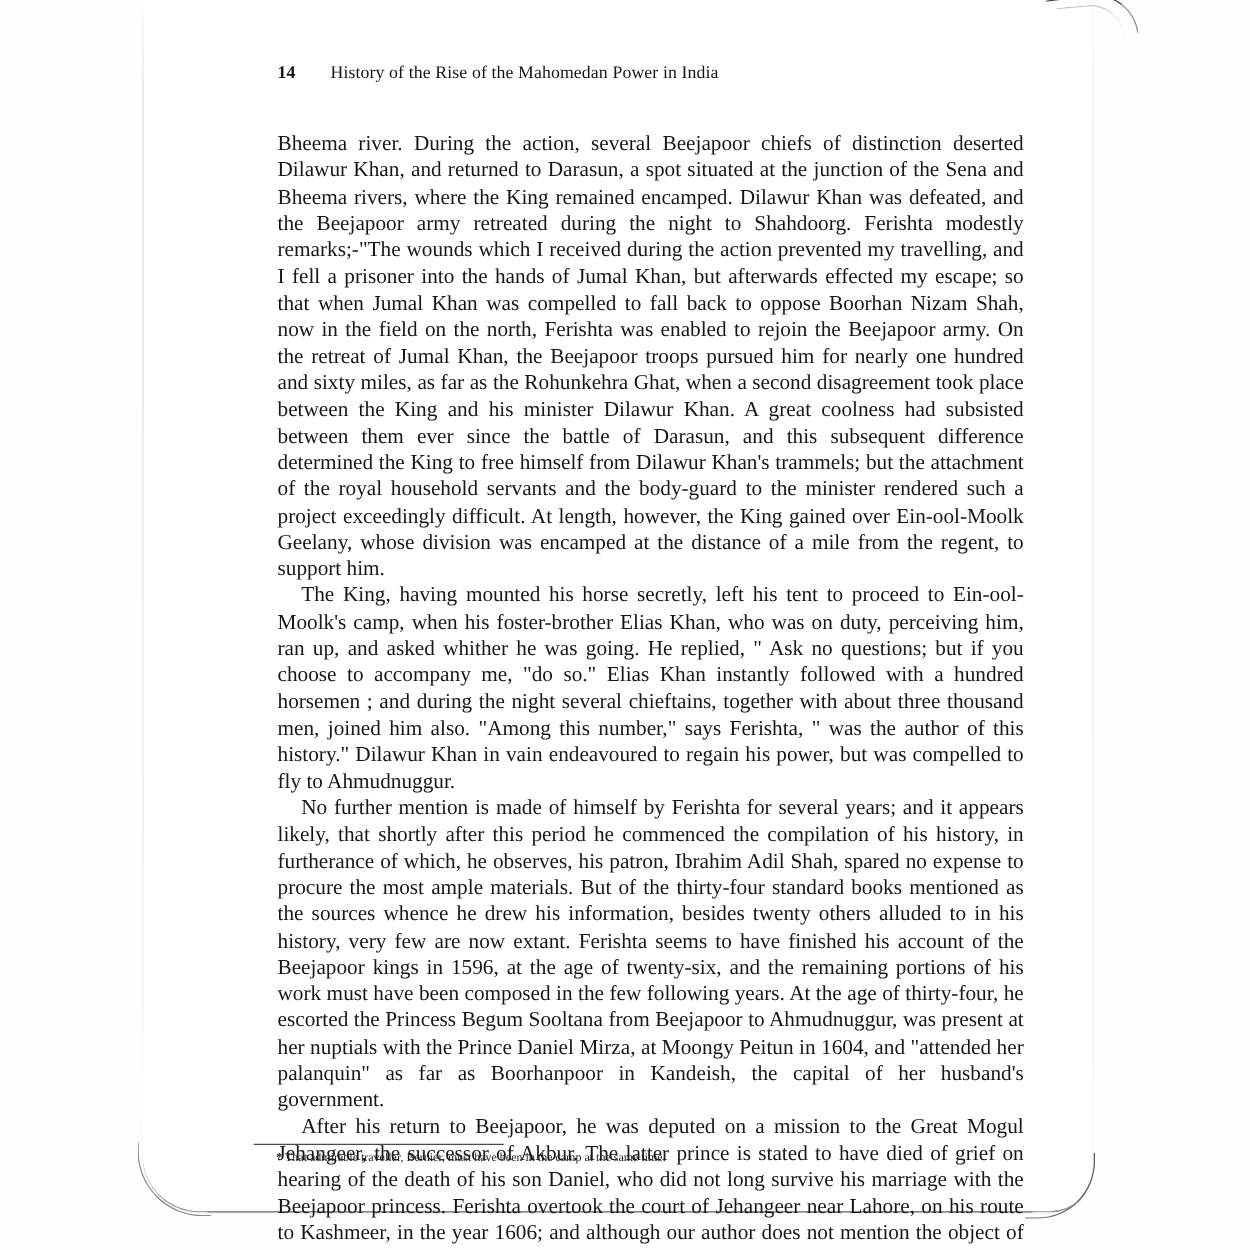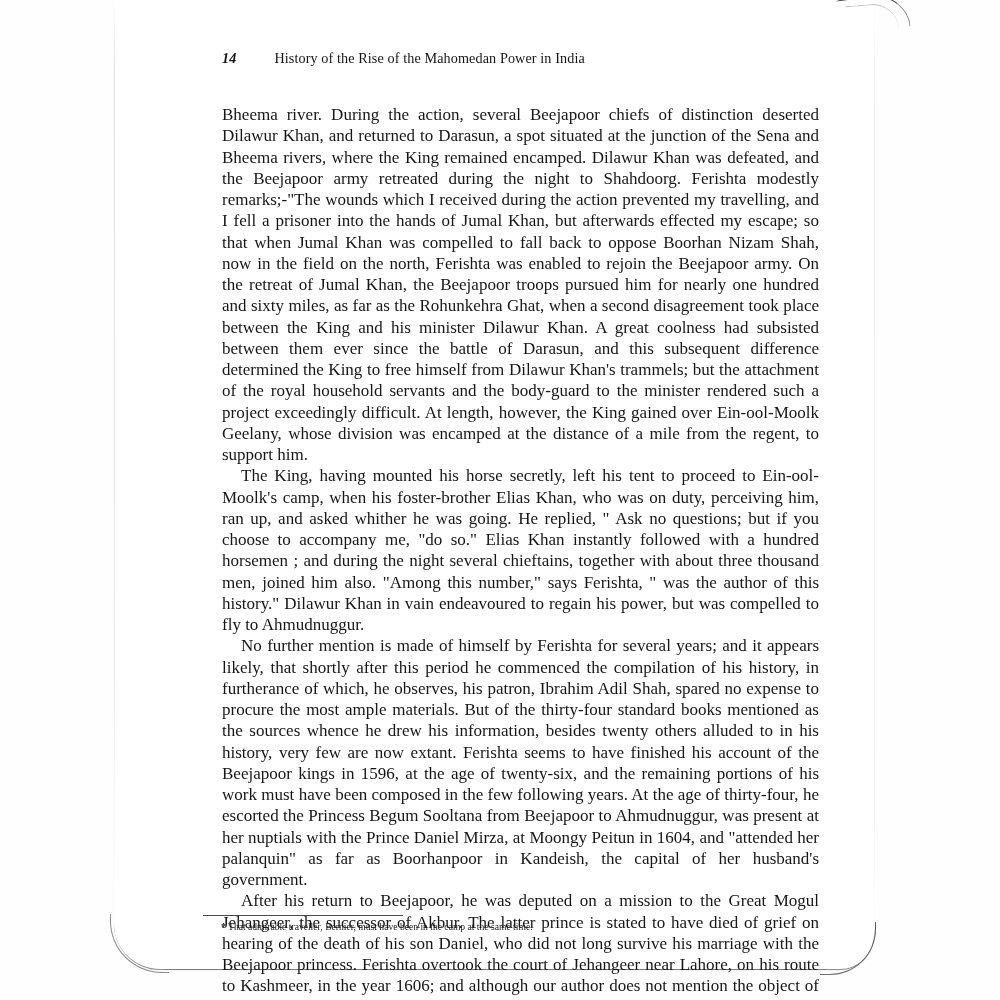--- a/index.html
+++ b/index.html
@@ -113,23 +113,22 @@
     left: 222px;
     top: 50px;
     width: 600px;
     font-size: 14.2px;
     font-weight: bold;
     letter-spacing: 0.1px;
     color: #141414;
     white-space: nowrap;
   }
   .running-head .folio {
-    font-style: italic;
     font-weight: bold;
-    margin-right: 38px;
+    margin-right: 28px;
   }
   .running-head .head-title {
     font-weight: normal;
   }
 
   .text-block {
     position: absolute;
     left: 222px;
     top: 104px;
     width: 597px;

